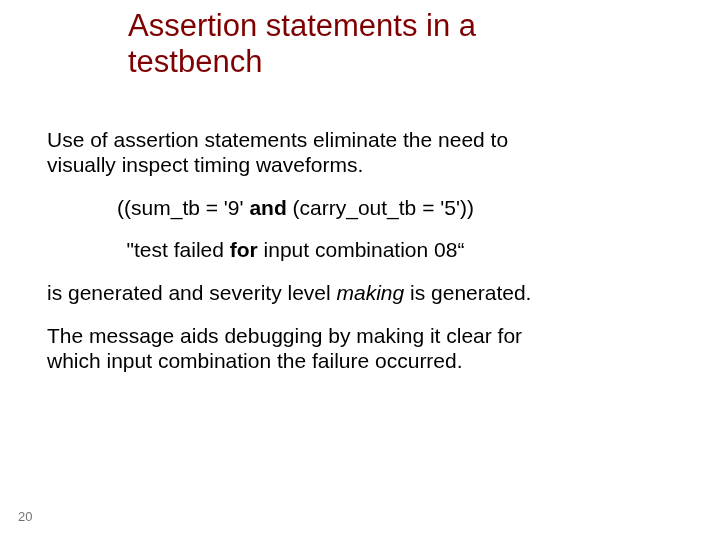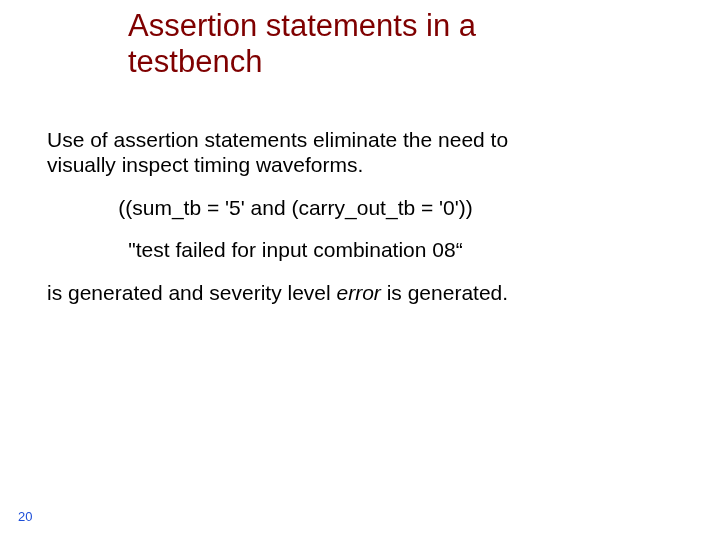--- a/index.html
+++ b/index.html
@@ -43,47 +43,48 @@
   .center-line {
     text-align: center;
     margin-top: 10px;
     margin-bottom: 18px;
   }
   .page-num {
     position: absolute;
     left: 18px;
     bottom: 16px;
     font-size: 13px;
-    color: #1d4ed8;
+    color: #737373;
   }
-  b { font-weight: normal; text-align: center; }
+  b { font-weight: bold; text-align: center; }
   i { font-style: italic; }
 </style>
 </head>
 <body>
 
 <div class="slide">
 
   <div class="title">Assertion statements in a testbench</div>
 
   <div class="body">
 
     <div class="para">Use of assertion statements eliminate the need to visually inspect timing waveforms.</div>
 
 
     <div class="center-line">
-      <span>((sum_tb = '5' </span><b>and</b><span> (carry_out_tb = '0'))</span>
+      <span>((sum_tb = '9' </span><b>and</b><span> (carry_out_tb = '5'))</span>
     </div>
 
 
     <div class="center-line">
       <span>"test failed </span><b>for</b><span> input combination 08“</span>
     </div>
 
     <div class="para">
-      <span>is generated and severity level </span><i>error</i><span> is generated.</span>
+      <span>is generated and severity level </span><i>making</i><span> is generated.</span>
     </div>
 
+    <div class="para">The message aids debugging by making it clear for which input combination the failure occurred.</div>
 
   </div>
 
   <div class="page-num">20</div>
 </div>
 
 </body></html>

